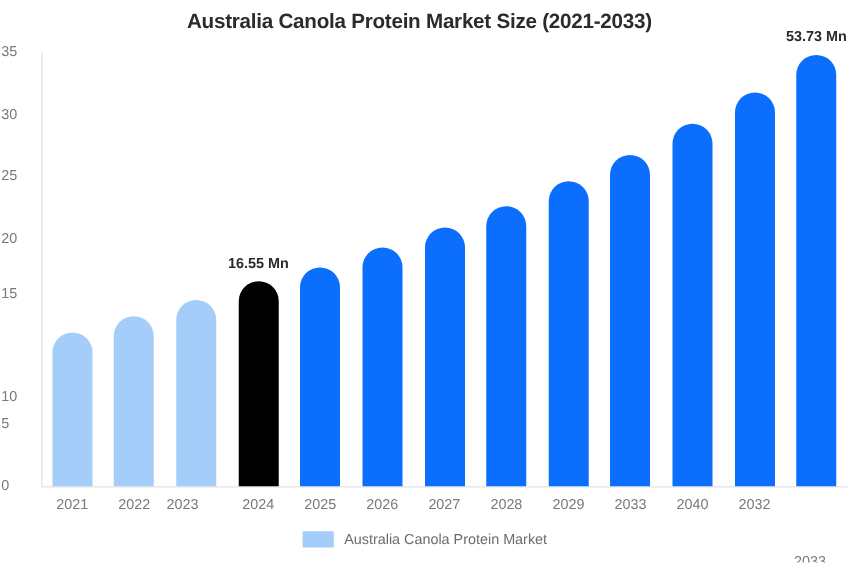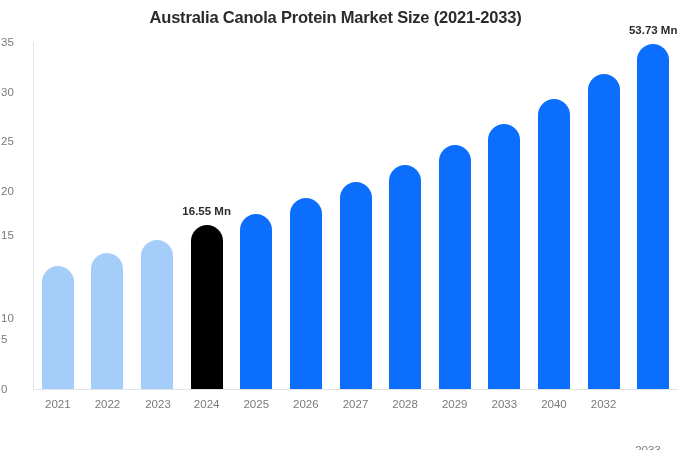--- a/index.html
+++ b/index.html
@@ -159,29 +159,33 @@
       <div class="bar" style="left: 405.731px; height: 244.387px; background: rgb(11, 110, 253);"></div>
       <div class="bar" style="left: 455.346px; height: 265.207px; background: rgb(11, 110, 253);"></div>
       <div class="bar" style="left: 504.962px; height: 289.993px; background: rgb(11, 110, 253);"></div>
       <div class="bar" style="left: 554.577px; height: 314.779px; background: rgb(11, 110, 253);"></div>
       <div class="bar" style="left: 604.192px; height: 345.315px; background: rgb(11, 110, 253);"></div>
     </div>
 
   <div id="x-tick-labels">
       <div class="x-tick-label" style="left: 24.8077px;">2021</div>
       <div class="x-tick-label" style="left: 74.4231px;">2022</div>
-      <div class="x-tick-label" style="left: 125px;">2023</div>
+      <div class="x-tick-label" style="left: 113px;">2023</div>
       <div class="x-tick-label" style="left: 173.654px;">2024</div>
       <div class="x-tick-label" style="left: 223.269px;">2025</div>
       <div class="x-tick-label" style="left: 272.885px;">2026</div>
       <div class="x-tick-label" style="left: 322.5px;">2027</div>
       <div class="x-tick-label" style="left: 372.115px;">2028</div>
       <div class="x-tick-label" style="left: 421.731px;">2029</div>
       <div class="x-tick-label" style="left: 471.346px;">2033</div>
       <div class="x-tick-label" style="left: 520.962px;">2040</div>
       <div class="x-tick-label" style="left: 570.577px;">2032</div>
       <div class="x-tick-label" style="left: 615px; margin-top: 46px;">2033</div>
     </div>
 
+  <div id="legend">
+    <span id="legend-swatch" style="background: rgb(165, 205, 249);"></span>
+    <span id="legend-label">Australia Canola Protein Market</span>
+  </div>
 
 <div class="value-label" style="left: 206.654px; top: 204.919px;">16.55 Mn</div>
     <div class="value-label" style="left: 653.192px; top: 23.6854px;">53.73 Mn</div>
   </div>
 
 </body></html>

